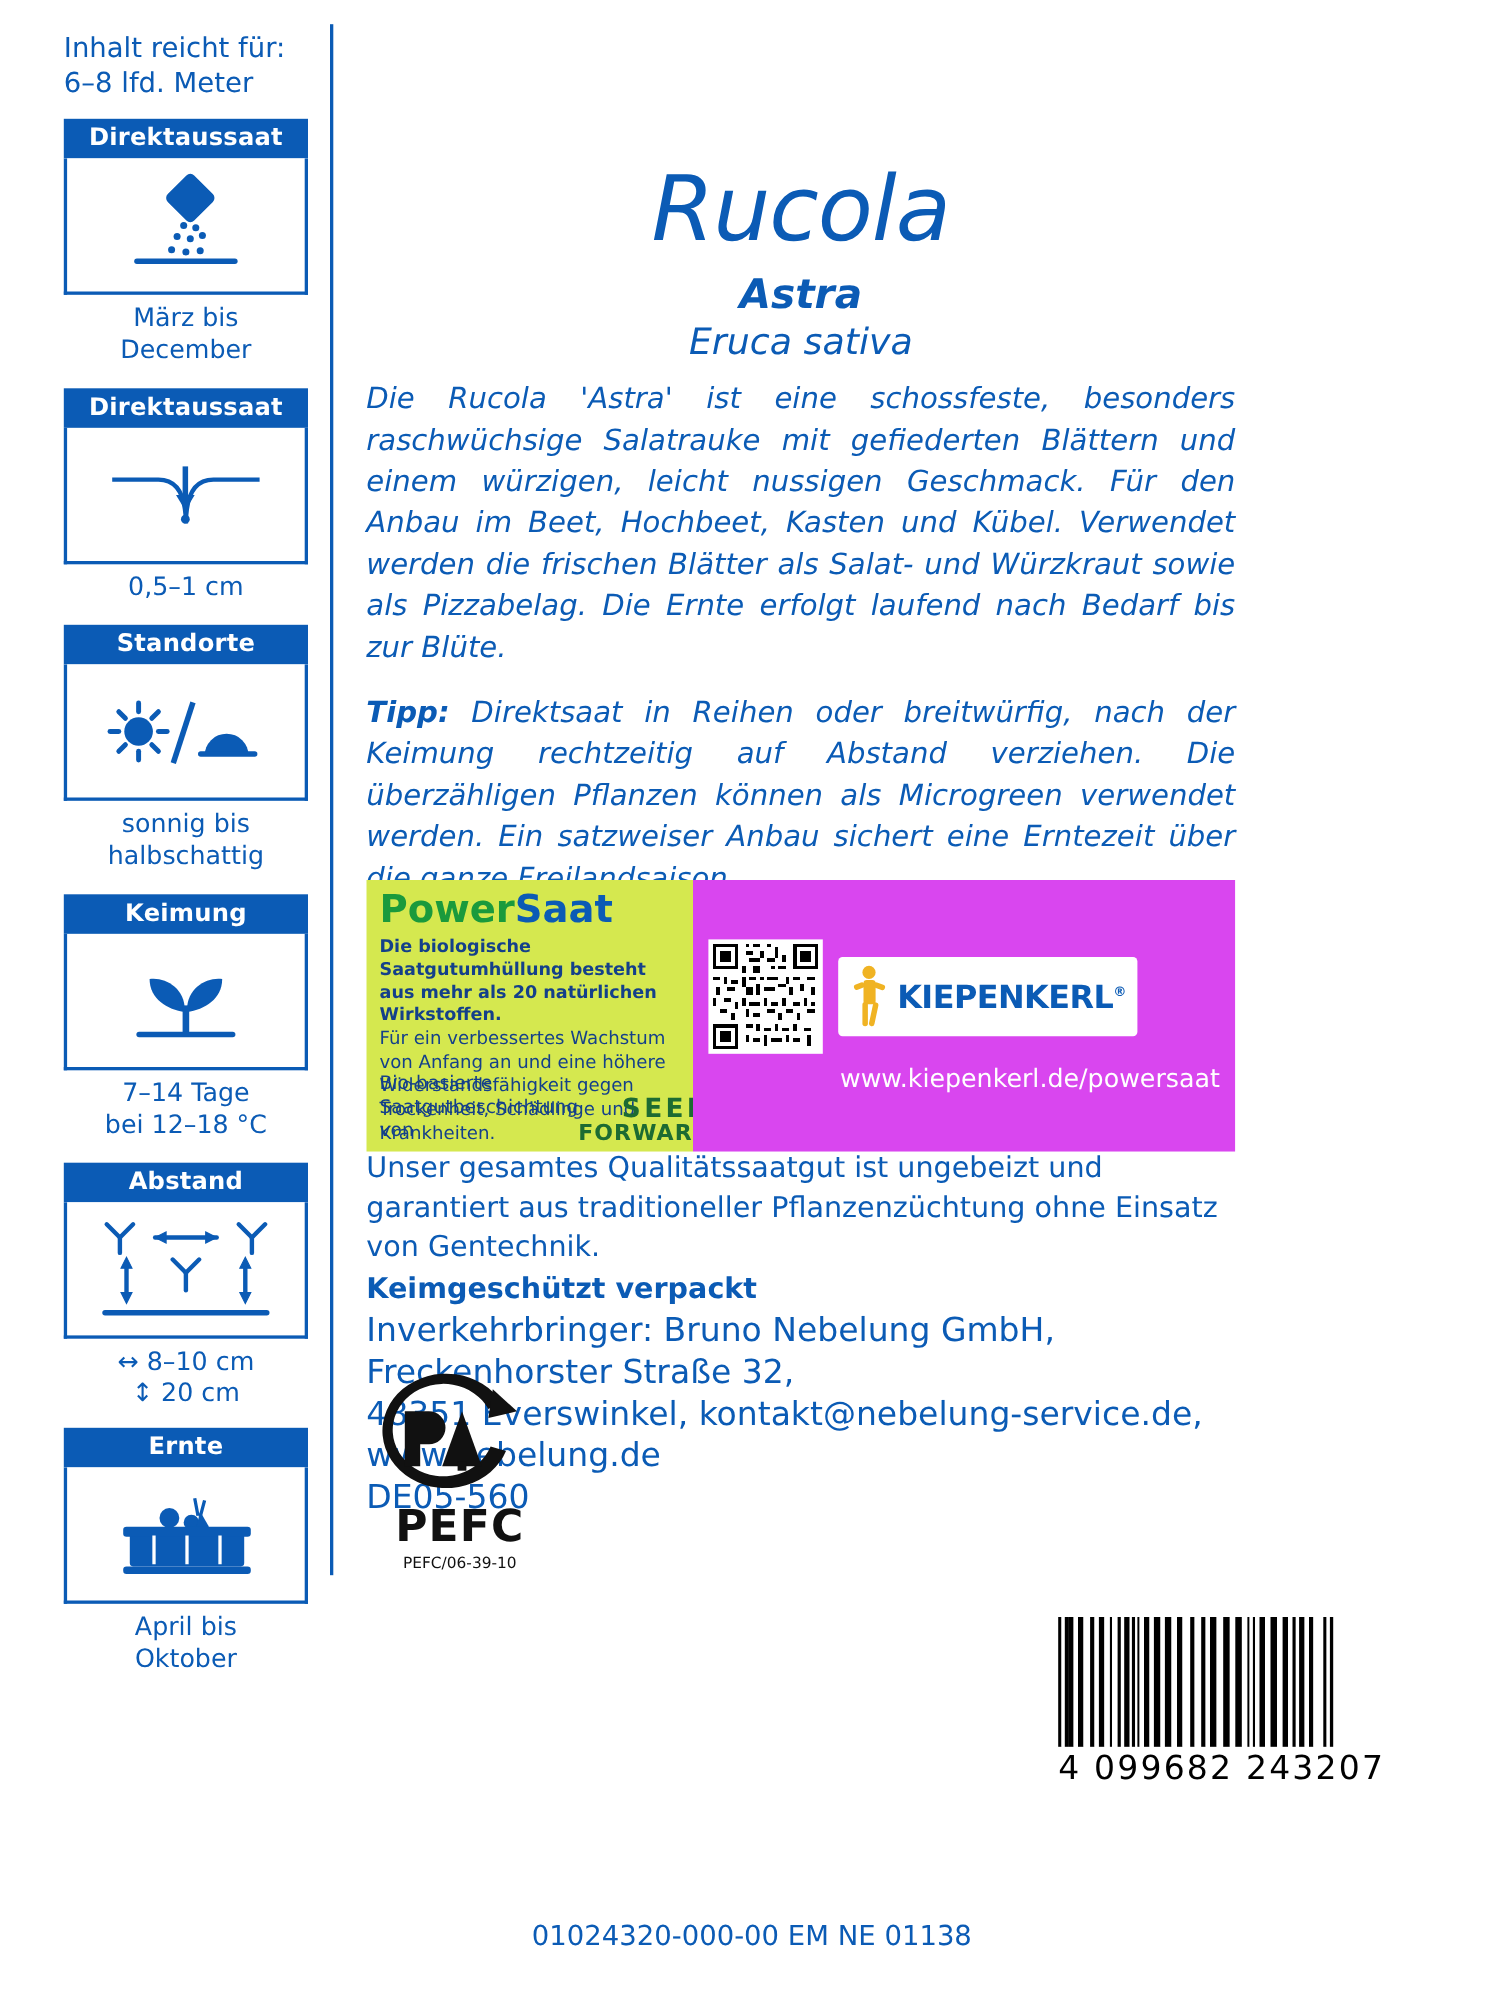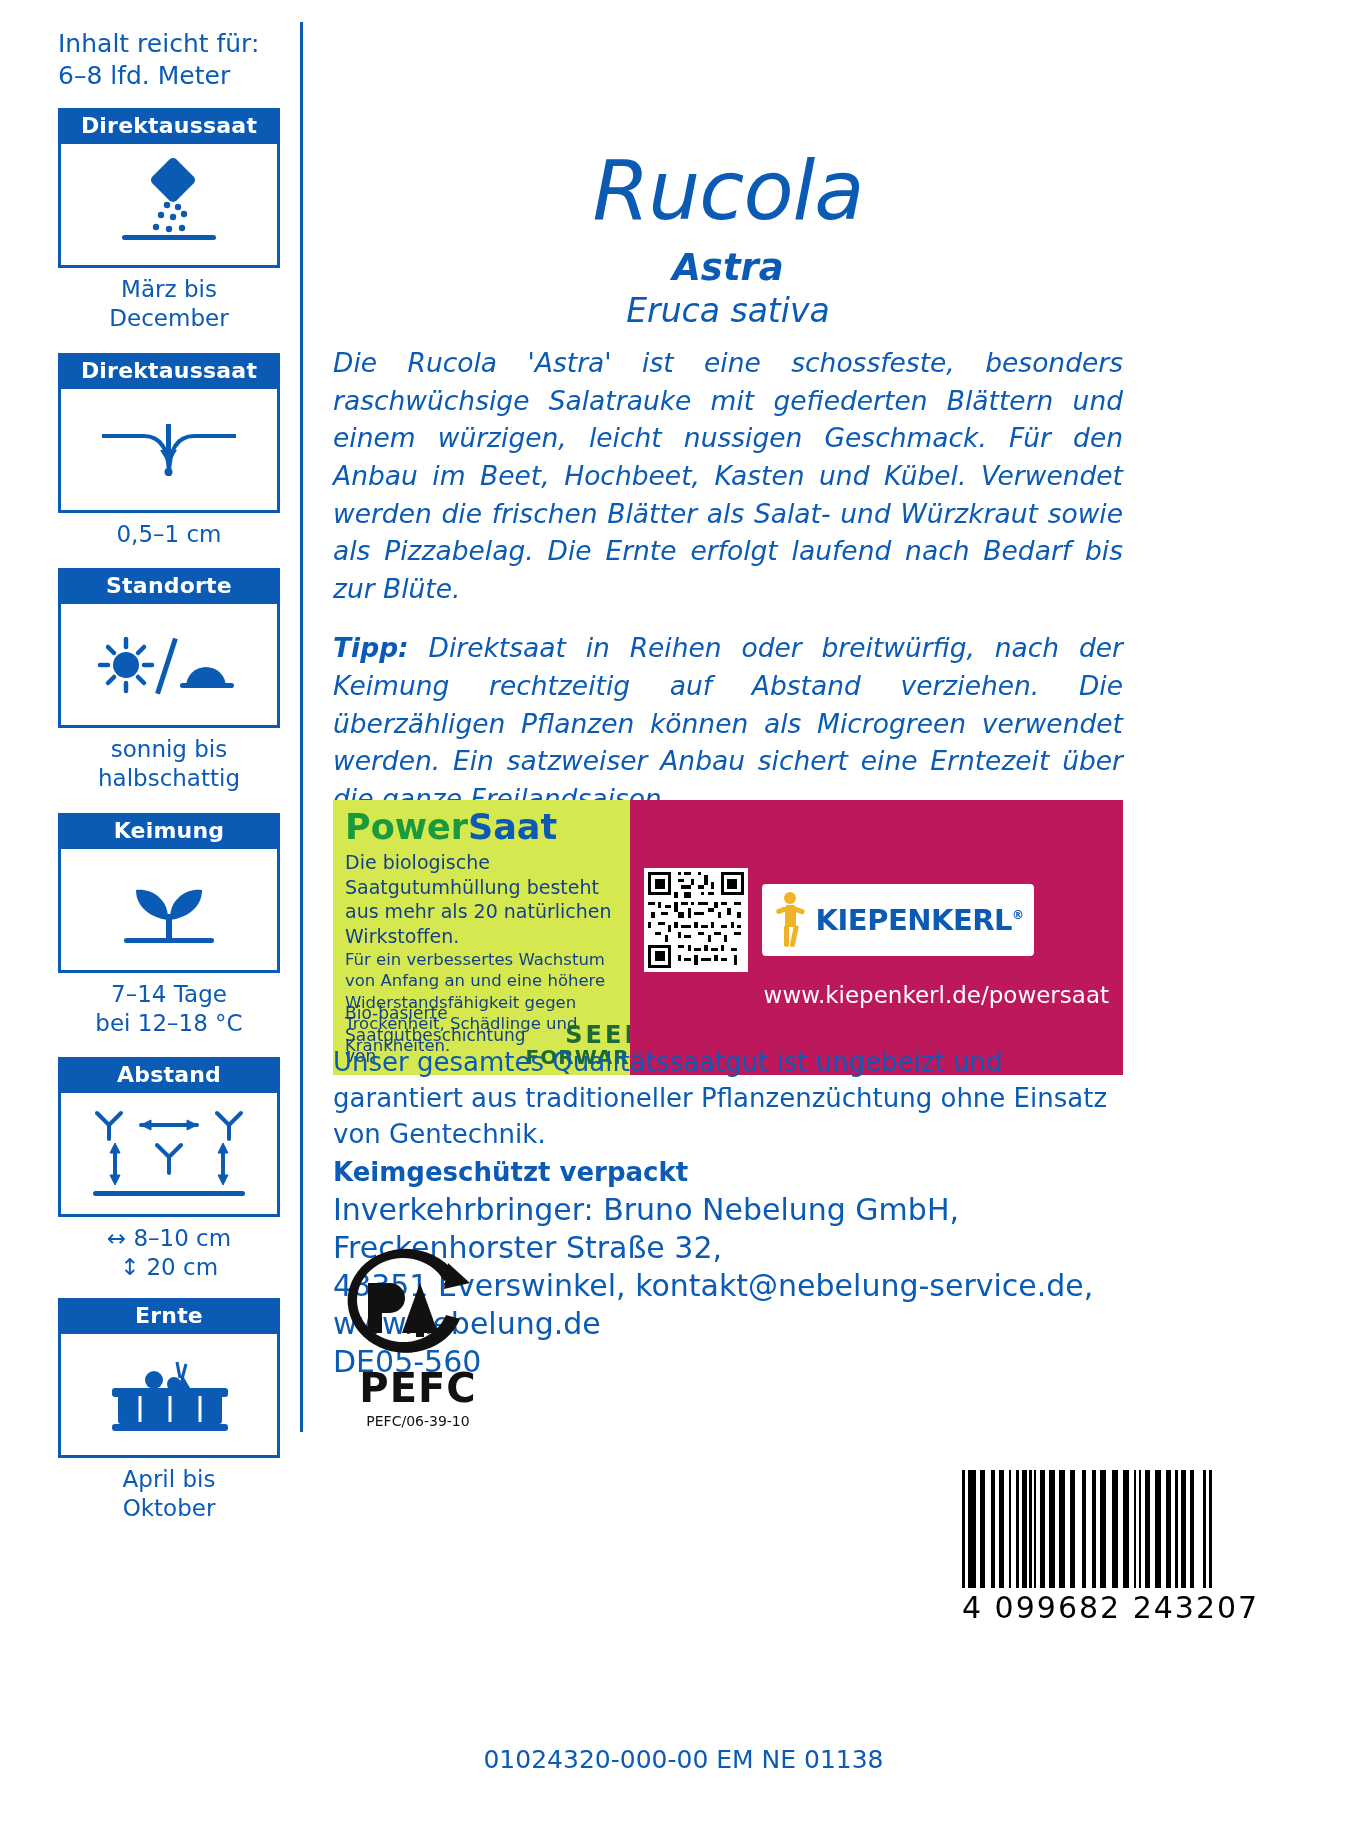--- a/index.html
+++ b/index.html
@@ -103,42 +103,42 @@
     text-align: justify;
     margin: 0 0 22px 0;
   }
   .body-text b { font-weight: bold; }
 
   
   .power-panel {
     position: absolute;
     left: 333px; top: 800px;
     width: 790px;
-    height: 275px;
+    height: 247px;
     display: flex;
     overflow: hidden;
   }
   .power-left {
     width: 393px;
     background: #d5e84f;
     padding: 10px 12px 8px 12px;
     position: relative;
   }
   .power-logo {
     font-size: 35px;
     font-weight: bold;
     line-height: 1;
     margin-bottom: 5px;
   }
   .power-logo .p1 { color: #1a9a3c; }
   .power-logo .p2 { color: #0b5bb5; }
   .power-bold {
     color: #14408a;
-    font-weight: normal;
-    font-size: 19px;
+    font-weight: bold;
+    font-size: 16px;
     line-height: 1.3;
   }
   .power-reg {
     color: #14408a;
     font-size: 16.5px;
     line-height: 1.3;
   }
   .power-bottom {
     position: absolute;
     left: 12px; bottom: 8px;
@@ -157,21 +157,21 @@
     text-align: right;
     color: #1d6b32;
     font-weight: bold;
     line-height: 1.0;
   }
   .seedfwd .s1 { font-size: 24px; letter-spacing: 3px; }
   .seedfwd .s2 { font-size: 20px; letter-spacing: 1px; }
 
   .power-right {
     flex: 1;
-    background: #be185d;
+    background: #d946ef;
     position: relative;
     display: flex;
     flex-direction: column;
     justify-content: center;
     padding: 12px 14px;
   }
   .pr-top {
     display: flex;
     align-items: center;
     gap: 14px;

